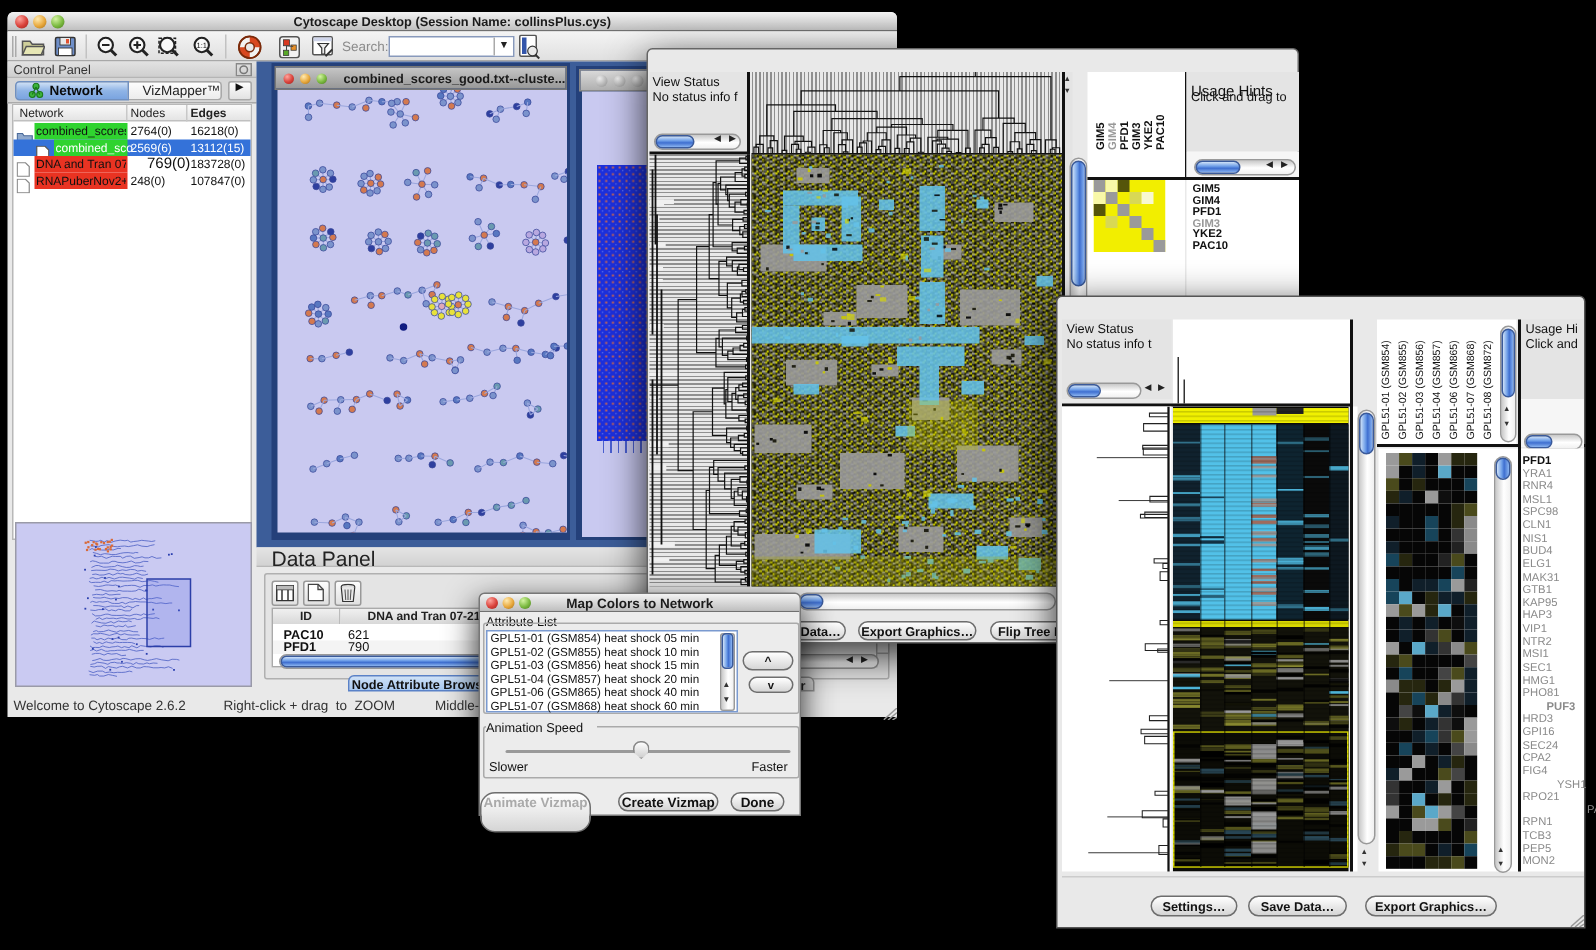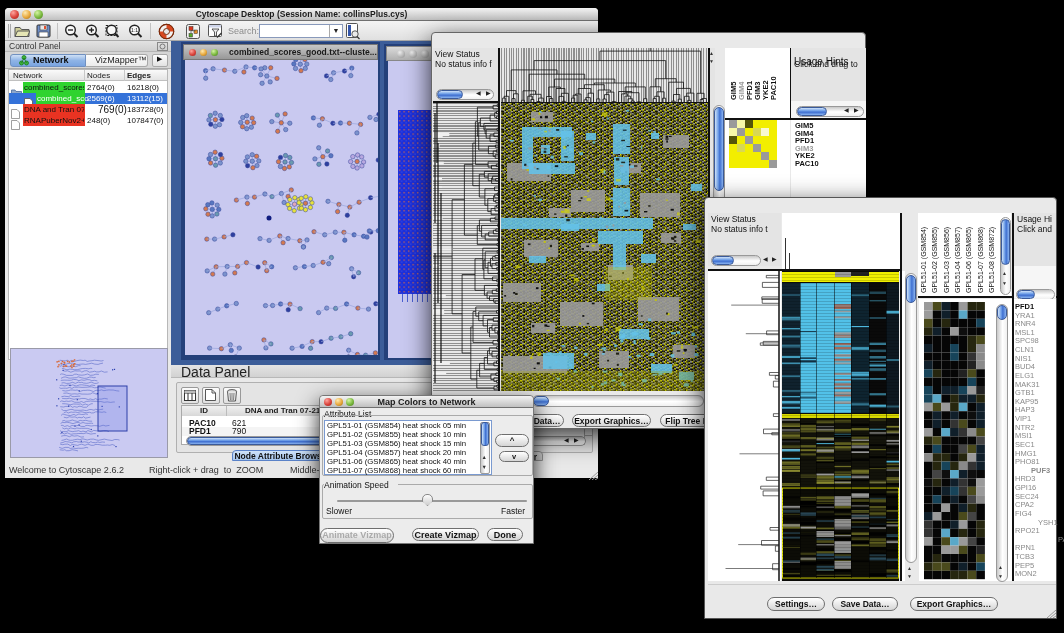--- a/index.html
+++ b/index.html
@@ -2115,15 +2115,15 @@
     <div class="btn" style="left:175px;top:38px;width:34px;height:13px;line-height:11px;font-size:8px">^</div>
     <div class="btn" style="left:179px;top:55px;width:30px;height:11px;line-height:10px;font-size:7.5px">v</div>
     <div class="abs" style="left:2px;top:88px;width:211px;height:35px;border:1px solid #aaa;border-radius:2px"></div>
     <div class="abs" style="left:4px;top:84px;width:74px;height:9px;background:#ececec">
       <div style="font-size:8.5px;color:#111;white-space:nowrap">Animation Speed</div>
     </div>
     <div class="abs" style="left:17px;top:104px;width:190px;height:2px;background:#999;border-radius:1px"></div>
     <div class="abs" style="left:102px;top:98px;width:11px;height:12px;background:linear-gradient(#fdfdfd,#cfcfcf);border:1px solid #888;border-radius:5px 5px 5px 5px;clip-path:polygon(0 0,100% 0,100% 60%,50% 100%,0 60%)"></div>
     <div class="abs" style="left:6px;top:111px;font-size:8.5px;color:#111;font-weight:normal;white-space:nowrap;line-height:9.5px;">Slower</div>
     <div class="abs" style="left:181px;top:111px;font-size:8.5px;color:#111;font-weight:normal;white-space:nowrap;line-height:9.5px;">Faster</div>
-    <div class="btn" style="left:0;top:132px;width:74px;height:15px;line-height:12px;color:#aaa">Animate Vizmap</div>
+    <div class="btn" style="left:0;top:132px;width:74px;height:27px;line-height:12px;color:#aaa">Animate Vizmap</div>
     <div class="btn" style="left:92px;top:132px;width:67px;height:13px;line-height:12px">Create Vizmap</div>
     <div class="btn" style="left:167px;top:132px;width:36px;height:13px;line-height:12px">Done</div>
   </div>
 </body></html>

